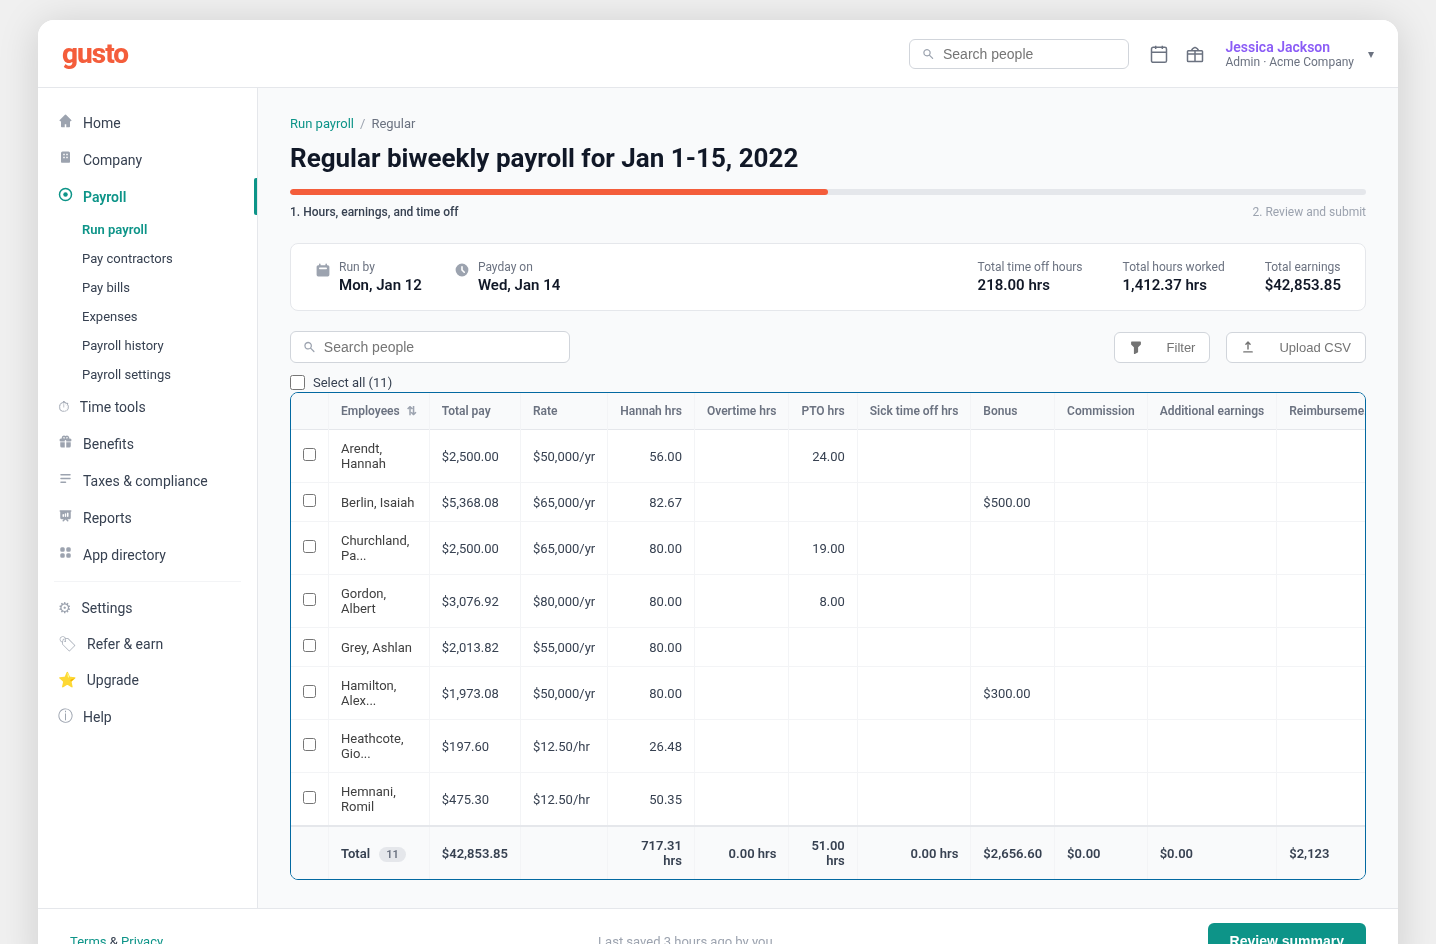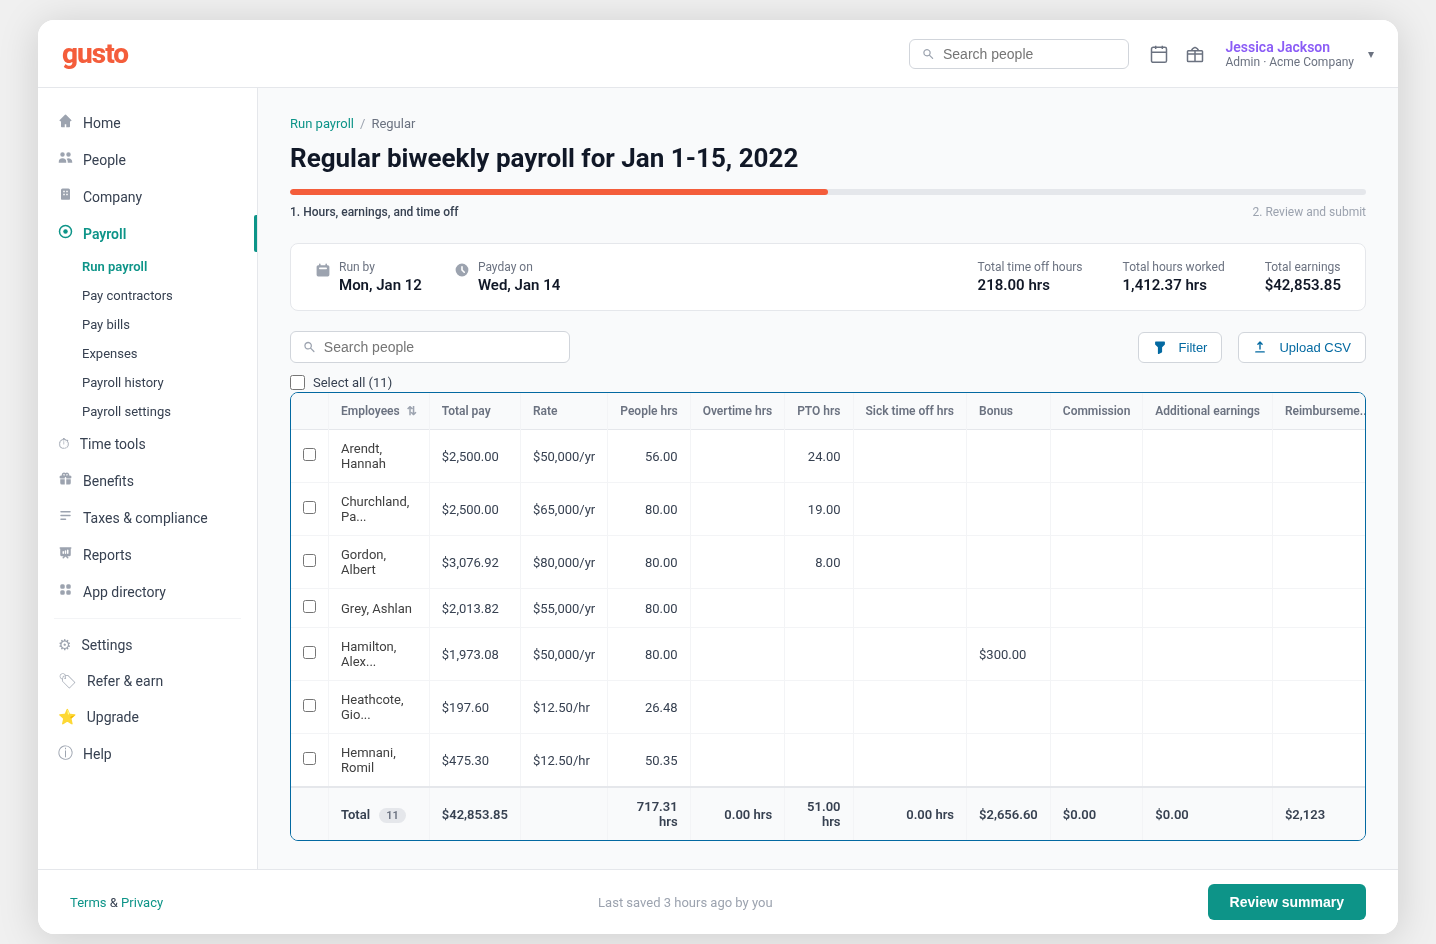--- a/index.html
+++ b/index.html
@@ -226,27 +226,27 @@
       background: transparent;
     }
     .table-actions {
       display: flex;
       align-items: center;
       gap: 16px;
     }
     .btn-outline {
       display: flex;
       align-items: center;
-      gap: 12px;
+      gap: 24px;
       padding: 7px 14px;
       border: 1.5px solid #d1d5db;
       border-radius: 6px;
       background: #fff;
       font-size: 13px;
-      color: #0369a1;
+      color: #737373;
       cursor: pointer;
     }
 
     
     .select-all-row {
       display: flex;
       align-items: center;
       gap: 8px;
       margin-bottom: 2px;
       font-size: 13px;
@@ -376,28 +376,20 @@
           <span class="sidebar-icon">
             <svg width="15" height="15" viewBox="0 0 20 20" fill="currentColor">
                 <path d="M10.707 2.293a1 1 0 00-1.414 0l-7 7A1 1 0 003 11h1v7a1 1 0 001 1h4v-4h2v4h4a1 1 0 001-1v-7h1a1 1 0 00.707-1.707l-7-7z"></path>
               </svg>
           </span>
           <span>Home</span>
         </div>
         <div class="sidebar-item">
           <span class="sidebar-icon">
             <svg width="15" height="15" viewBox="0 0 20 20" fill="currentColor">
-                <path d="M9 6a3 3 0 11-6 0 3 3 0 016 0zM17 6a3 3 0 11-6 0 3 3 0 016 0zM12.93 17c.046-.327.07-.66.07-1a6.97 6.97 0 00-1.5-4.33A5 5 0 0119 16v1h-6.07zM6 11a5 5 0 015 5v1H1v-1a5 5 0 015-5z"></path>
-              </svg>
-          </span>
-          <span>People</span>
-        </div>
-        <div class="sidebar-item">
-          <span class="sidebar-icon">
-            <svg width="15" height="15" viewBox="0 0 20 20" fill="currentColor">
                 <path fill-rule="evenodd" d="M4 4a2 2 0 012-2h8a2 2 0 012 2v12a1 1 0 01-1 1H5a1 1 0 01-1-1V4zm3 1h2v2H7V5zm2 4H7v2h2V9zm2-4h2v2h-2V5zm2 4h-2v2h2V9z" clip-rule="evenodd"></path>
               </svg>
           </span>
           <span>Company</span>
         </div>
 
         <div class="sidebar-item active">
           <span class="sidebar-icon">
             <svg width="15" height="15" viewBox="0 0 20 20" fill="currentColor">
                 <circle cx="10" cy="10" r="8" stroke="currentColor" stroke-width="2" fill="none"></circle>
@@ -563,21 +555,21 @@
         <table class="payroll-table">
           <thead>
             <tr>
               <th class="checkbox-cell"></th>
               <th>
                 <span>Employees</span>
                 <span class="sort-icon">⇅</span>
               </th>
               <th>Total pay</th>
               <th>Rate</th>
-              <th>People hrs</th>
+              <th>Hannah hrs</th>
               <th>Overtime hrs</th>
               <th>PTO hrs</th>
               <th>Sick time off hrs</th>
               <th>Bonus</th>
               <th>Commission</th>
               <th>Additional earnings</th>
               <th>Reimburseme...</th>
             </tr>
           </thead>
           <tbody id="table-body">
@@ -588,20 +580,38 @@
     <td>
       <a class="employee-link">Arendt, Hannah</a>
     </td>
     <td>$2,500.00</td>
     <td>$50,000/yr</td>
     <td class="num-right">56.00</td>
     <td class="num-right"></td>
     <td class="num-right">24.00</td>
     <td class="num-right"></td>
     <td></td>
+    <td></td>
+    <td></td>
+    <td></td>
+  </tr>
+              <tr>
+    <td class="checkbox-cell">
+      <input type="checkbox" style="">
+    </td>
+    <td>
+      <a class="employee-link">Berlin, Isaiah</a>
+    </td>
+    <td>$5,368.08</td>
+    <td>$65,000/yr</td>
+    <td class="num-right">82.67</td>
+    <td class="num-right"></td>
+    <td class="num-right"></td>
+    <td class="num-right"></td>
+    <td>$500.00</td>
     <td></td>
     <td></td>
     <td></td>
   </tr>
               <tr>
     <td class="checkbox-cell">
       <input type="checkbox" style="">
     </td>
     <td>
       <a class="employee-link">Churchland, Pa...</a>

